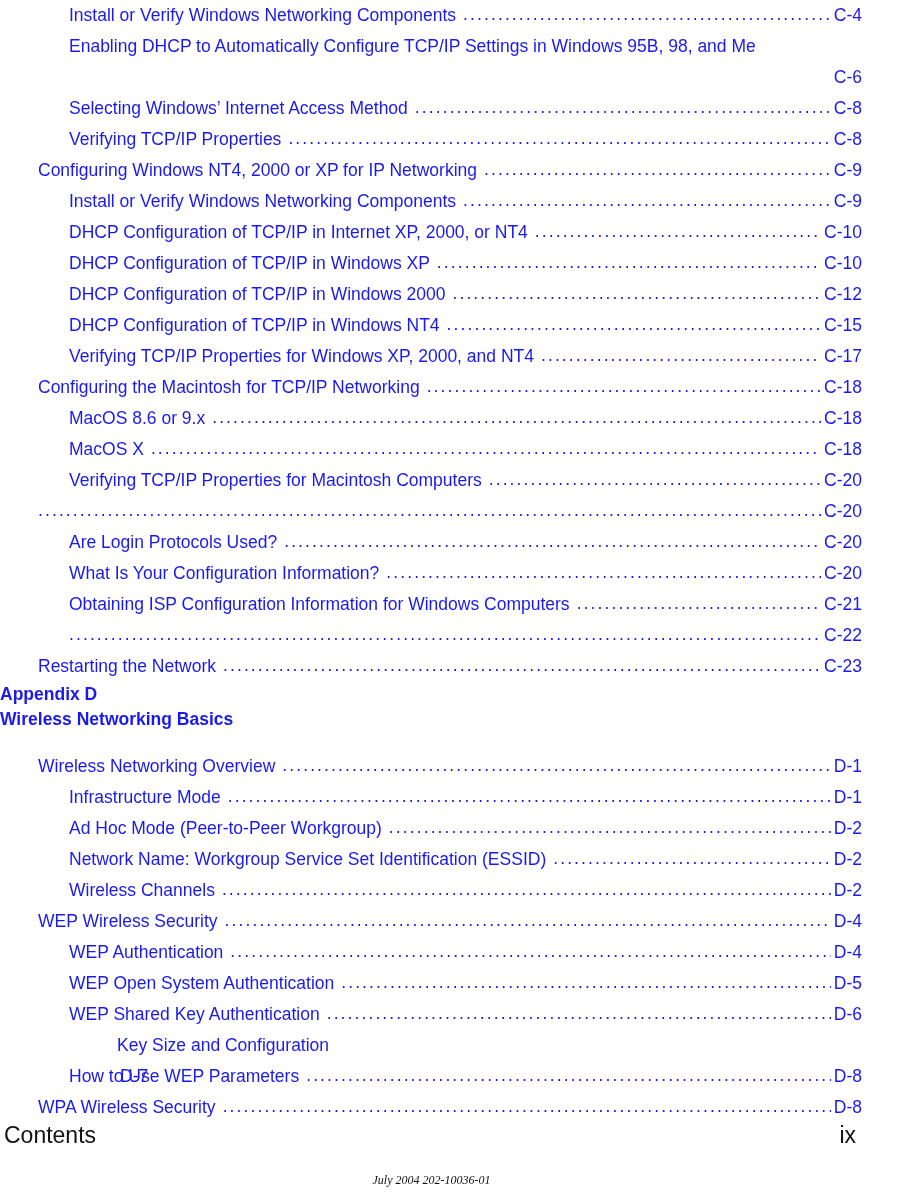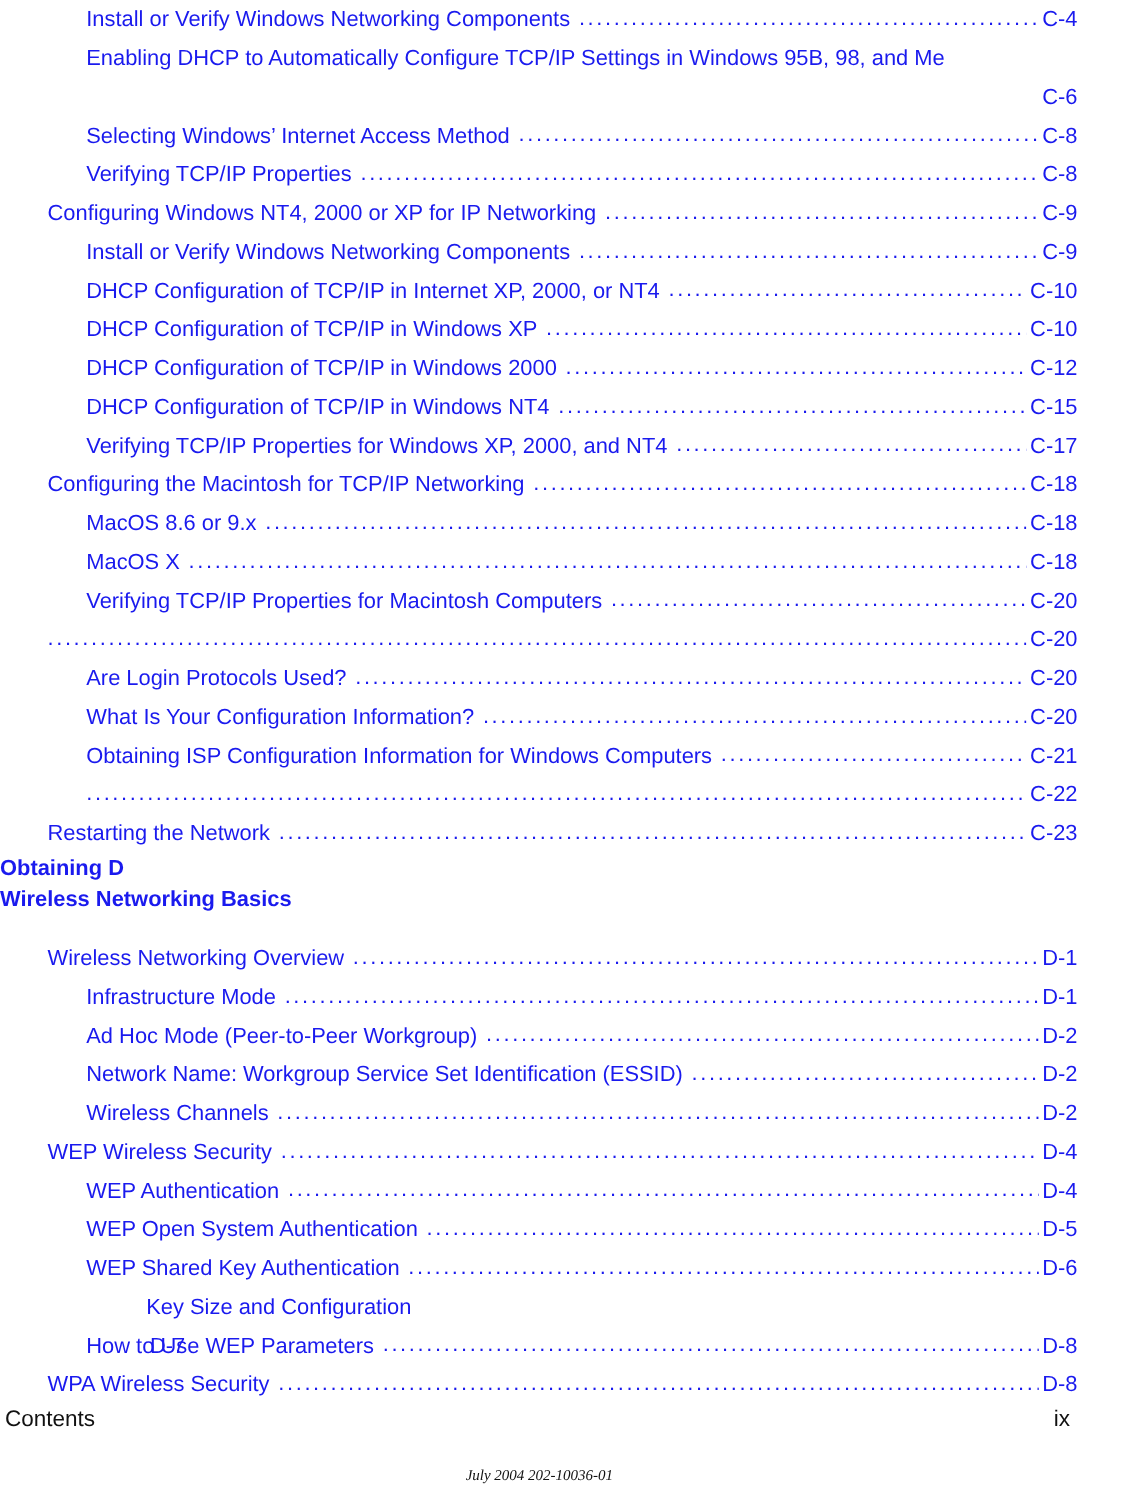--- a/index.html
+++ b/index.html
@@ -108,21 +108,21 @@
     top: 1124px;
     height: 68px;
   }
   .footer-row {
     position: relative;
     display: flex;
     justify-content: space-between;
     align-items: baseline;
     padding: 0 7px 0 4px;
     color: #111111;
-    font-size: 18px;
+    font-size: 23px;
     line-height: 22px;
   }
   .footer-left { flex: 0 0 auto; }
   .footer-right { flex: 0 0 auto; }
 
   .footer-center {
     text-align: center;
     margin-top: 24px;
     color: #111111;
     font-family: "Liberation Serif", serif;
@@ -236,21 +236,21 @@
           <span class="pageno">C-22</span>
         </div>
         <div class="toc-entry lvl1">
           <span class="title">Restarting the Network</span>
           <span class="leader">...............................................................................................................................................................</span>
           <span class="pageno">C-23</span>
         </div>
       </div>
 
     <div class="appendix-head">
-      <span>Obtaining D</span>
+      <span>Appendix D</span>
       <span class="line2">Wireless Networking Basics</span>
     </div>
     <div class="gap-after-head"></div>
 
     <div id="toc-list-2">
         <div class="toc-entry lvl1">
           <span class="title">Wireless Networking Overview</span>
           <span class="leader">...............................................................................................................................................................</span>
           <span class="pageno">D-1</span>
         </div>

